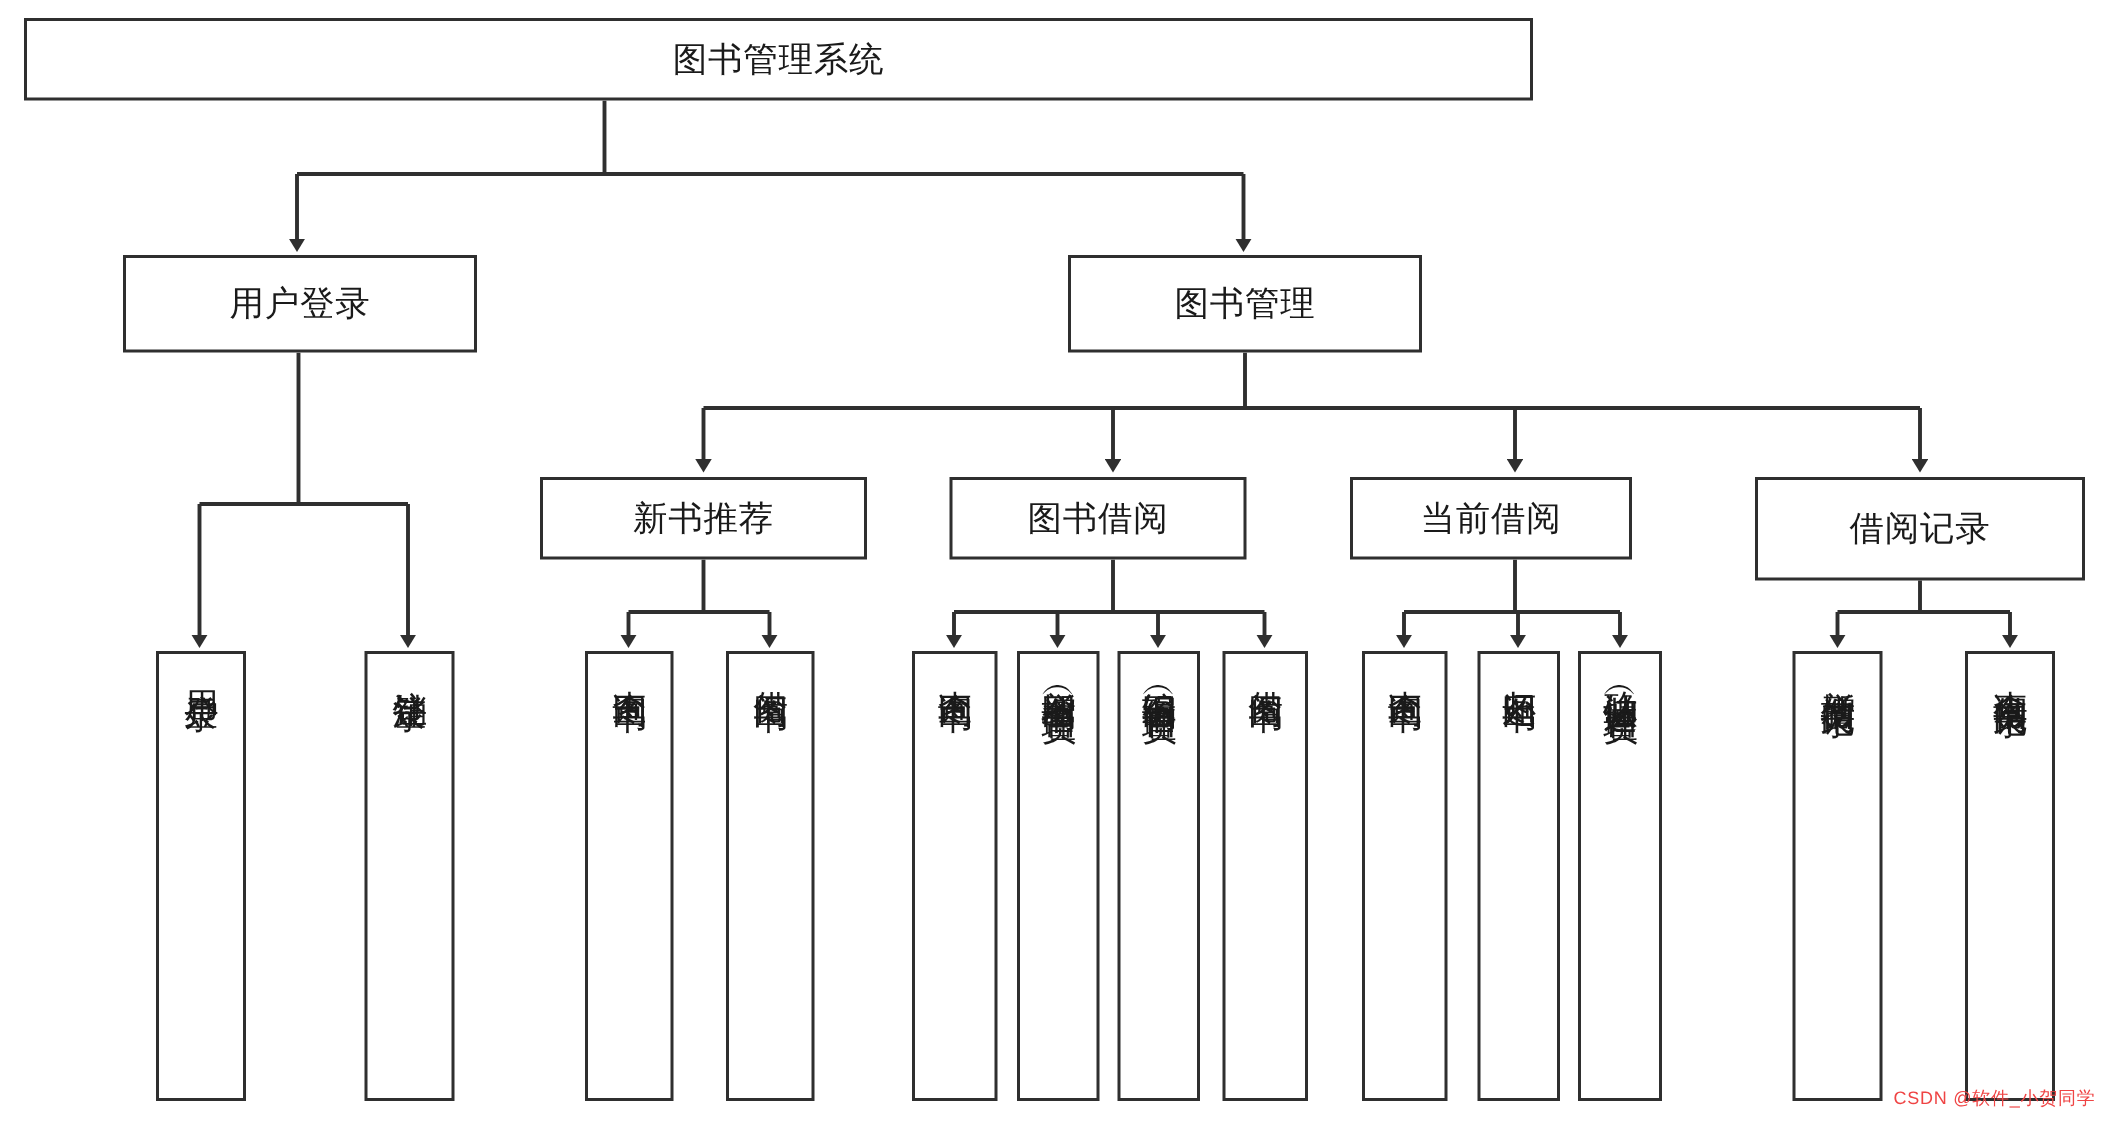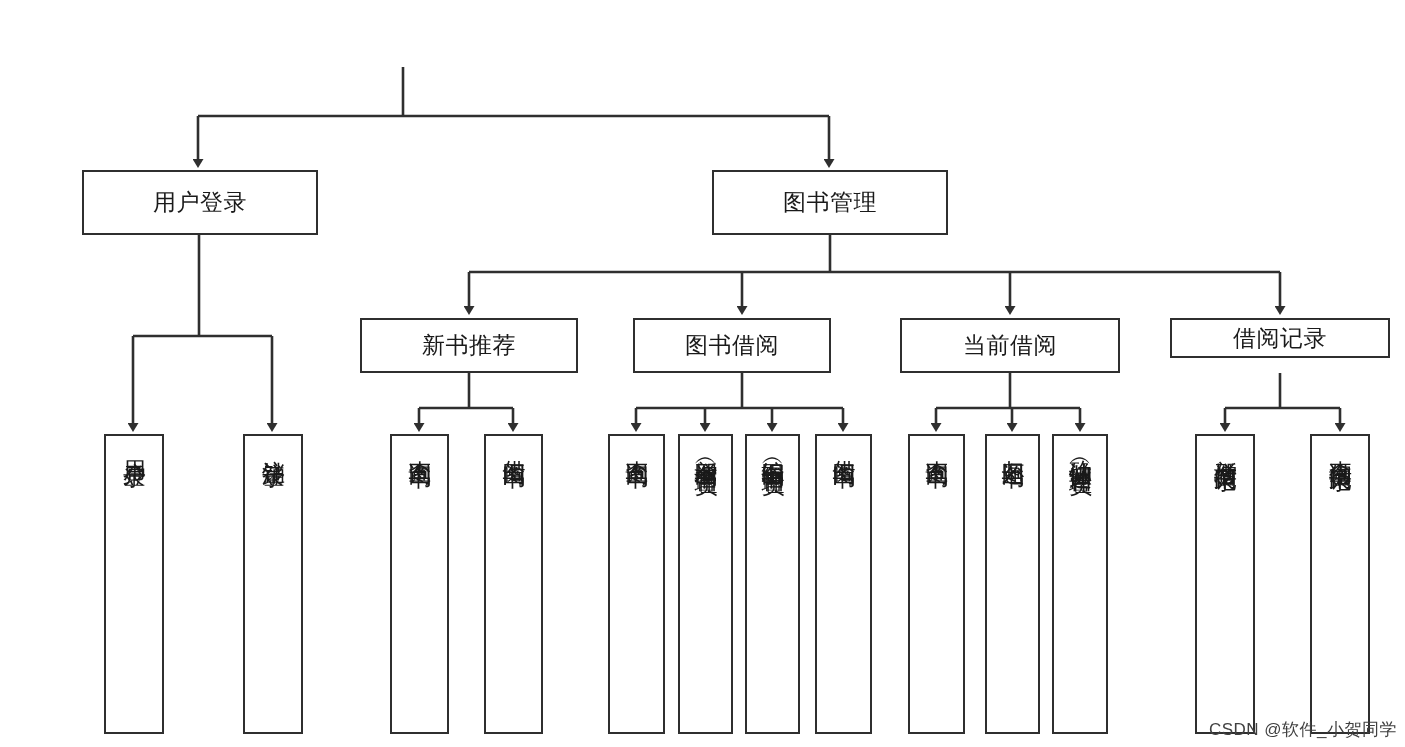--- a/index.html
+++ b/index.html
@@ -48,22 +48,22 @@
     text-orientation: upright;
     font-size: 23px;
     line-height: 1.12;
     letter-spacing: 2px;
     white-space: nowrap;
   }
   .watermark {
     position: absolute;
     right: 8px;
     bottom: 6px;
-    font-size: 17px;
-    color: #404040;
+    font-size: 12px;
+    color: #ef4444;
     letter-spacing: 0.5px;
     white-space: nowrap;
   }
 </style>
 </head>
 <body>
 
 <div id="canvas">
 
   <svg class="edges" viewBox="0 0 1405 747">
@@ -109,38 +109,41 @@
       <path d="M1012,408 L1012,424" marker-end="url(#arrow)"></path>
       <path d="M1080,408 L1080,424" marker-end="url(#arrow)"></path>
 
       <path d="M1280,373 L1280,408"></path>
       <path d="M1225,408 L1340,408"></path>
       <path d="M1225,408 L1225,424" marker-end="url(#arrow)"></path>
       <path d="M1340,408 L1340,424" marker-end="url(#arrow)"></path>
     </g>
   </svg>
 
+  <div class="node horiz" style="left:16px; top:12px; width:1006px; height:55px;">
+    <span>图书管理系统</span>
+  </div>
 
   <div class="node horiz" style="left:82px; top:170px; width:236px; height:65px;">
     <span>用户登录</span>
   </div>
   <div class="node horiz" style="left:360px; top:318px; width:218px; height:55px;">
     <span>新书推荐</span>
   </div>
 
   <div class="node horiz" style="left:712px; top:170px; width:236px; height:65px;">
     <span>图书管理</span>
   </div>
   <div class="node horiz" style="left:633px; top:318px; width:198px; height:55px;">
     <span>图书借阅</span>
   </div>
-  <div class="node horiz" style="left:900px; top:318px; width:220px; height:55px;font-family:Liberation Mono, monospace;">
+  <div class="node horiz" style="left:900px; top:318px; width:188px; height:55px;font-family:Liberation Mono, monospace;">
     <span>当前借阅</span>
   </div>
-  <div class="node horiz" style="left:1170px; top:318px; width:220px; height:40px;justify-content:center;">
+  <div class="node horiz" style="left:1170px; top:318px; width:220px; height:69px;justify-content:center;">
     <span>借阅记录</span>
   </div>
 
   <div class="node vert" style="left:104px; top:434px; width:60px; height:300px;">
     <span class="vlabel">用户登录</span>
   </div>
   <div class="node vert" style="left:243px; top:434px; width:60px; height:300px;">
     <span class="vlabel">注销登录</span>
   </div>
 

